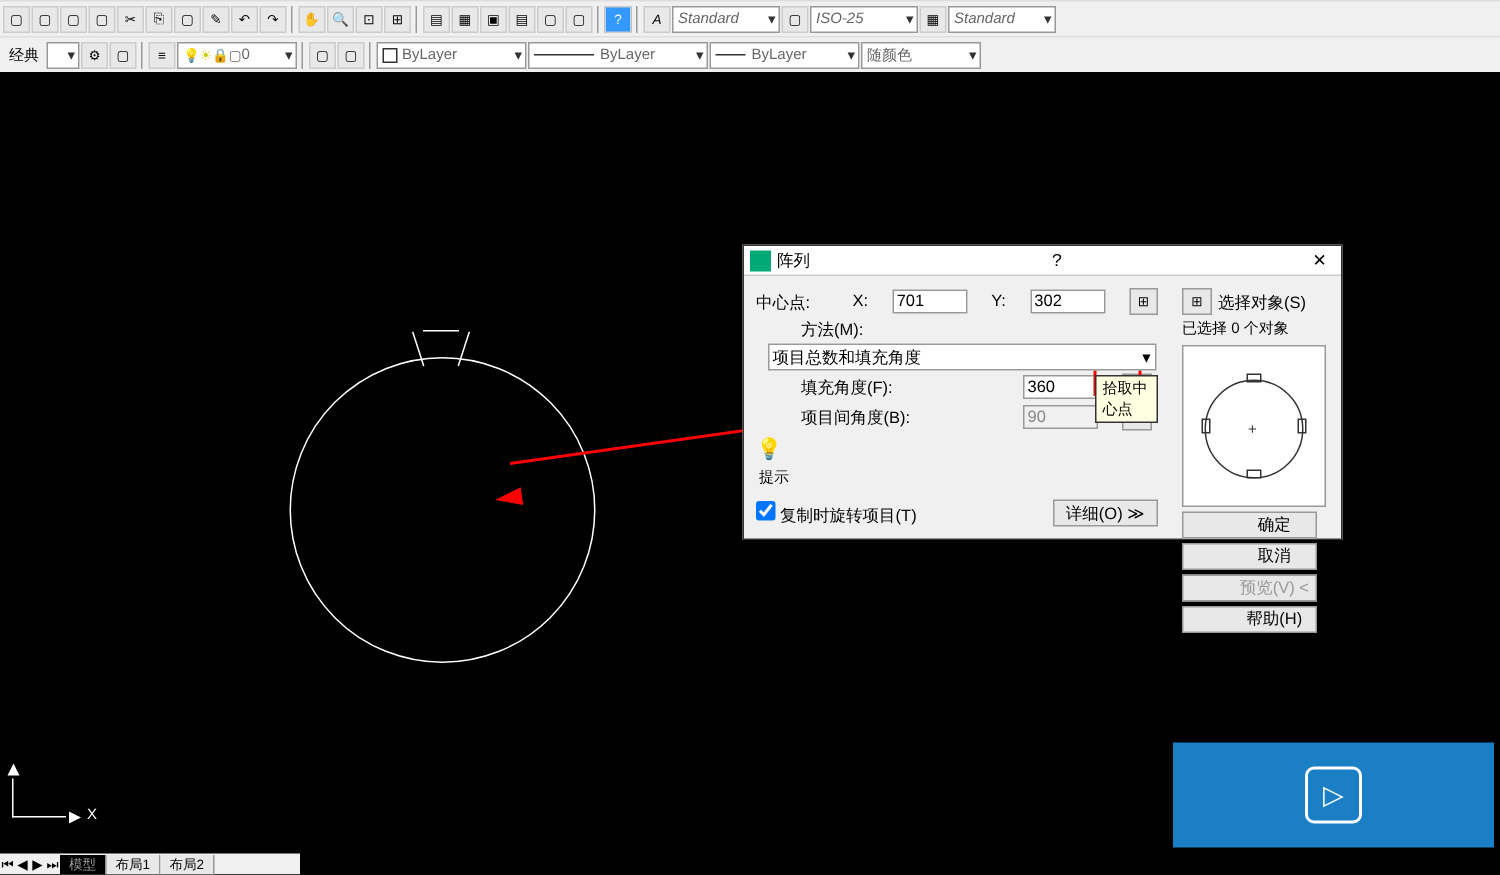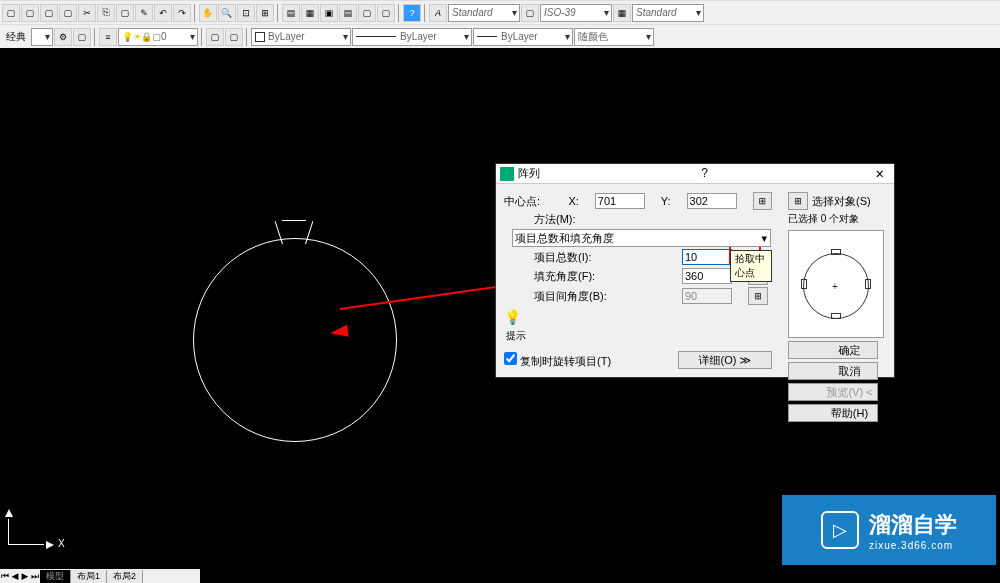--- a/index.html
+++ b/index.html
@@ -252,21 +252,21 @@
     }
     .bulb { color: #cc9900; font-size: 14px; }
     .bottom-row {
       display: flex;
       align-items: center;
       margin-top: 8px;
       gap: 6px;
     }
     .detail-btn {
       height: 18px;
-      padding: 0 20px;
+      padding: 0 8px;
       border: 1px solid #999;
       background: #e8e8e8;
       display: flex;
       align-items: center;
       cursor: pointer;
     }
     .tooltip-box {
       position: absolute;
       background: #ffffe1;
       border: 1px solid #333;
@@ -358,21 +358,21 @@
     <div class="tb-icon">▣</div>
     <div class="tb-icon">▤</div>
     <div class="tb-icon">▢</div>
     <div class="tb-icon">▢</div>
     <div class="tb-sep"></div>
     <div class="tb-icon" style="background:#3399ff;color:#fff">?</div>
     <div class="tb-sep"></div>
     <div class="tb-icon" style="font-style:italic">A</div>
     <div class="tb-dropdown" style="width:72px">Standard</div>
     <div class="tb-icon">▢</div>
-    <div class="tb-dropdown" style="width:72px">ISO-39</div>
+    <div class="tb-dropdown" style="width:72px">ISO-25</div>
     <div class="tb-icon">▦</div>
     <div class="tb-dropdown" style="width:72px">Standard</div>
   </div>
   <div class="toolbar-row">
     <span style="padding:0 4px;font-size:10px">经典</span>
     <div class="tb-dropdown" style="width:22px"></div>
     <div class="tb-icon">⚙</div>
     <div class="tb-icon">▢</div>
     <div class="tb-sep"></div>
     <div class="tb-icon">≡</div>
@@ -441,25 +441,20 @@
           <span class="pick-btn">⊞</span>
         </div>
         <div class="red-box-pick"></div>
         <div class="tooltip-box" style="top:60px;left:226px">拾取中心点</div>
 
         <div class="form-row">
           <span class="label-indent">方法(M):</span>
         </div>
         <div class="select-full" style="margin-left:8px;width:259px">项目总数和填充角度</div>
         <div class="form-row">
-          <span class="label-indent">项目总数(I):</span>
-          <span style="width:38px"></span>
-          <input class="input-sm input-blue" value="10" style="">
-        </div>
-        <div class="form-row">
           <span class="label-indent">填充角度(F):</span>
           <span style="width:38px"></span>
           <input class="input-sm" value="360" style="">
           <span class="pick-btn">⊞</span>
         </div>
         <div class="form-row">
           <span class="label-indent">项目间角度(B):</span>
           <span style="width:38px"></span>
           <input class="input-sm input-disabled" disabled="" value="90" style="">
           <span class="pick-btn">⊞</span>
@@ -508,17 +503,13 @@
   <span class="nav-btn">◀</span>
   <span class="nav-btn">▶</span>
   <span class="nav-btn">⏭</span>
   <span class="tab-btn active">模型</span>
   <span class="tab-btn">布局1</span>
   <span class="tab-btn">布局2</span>
 </div>
 
 <div class="watermark">
   <div class="wm-logo">▷</div>
-  <div class="wm-text">
-    <div class="wm-big">溜溜自学</div>
-    <div class="wm-small">zixue.3d66.com</div>
-  </div>
 </div>
 
 </body></html>

